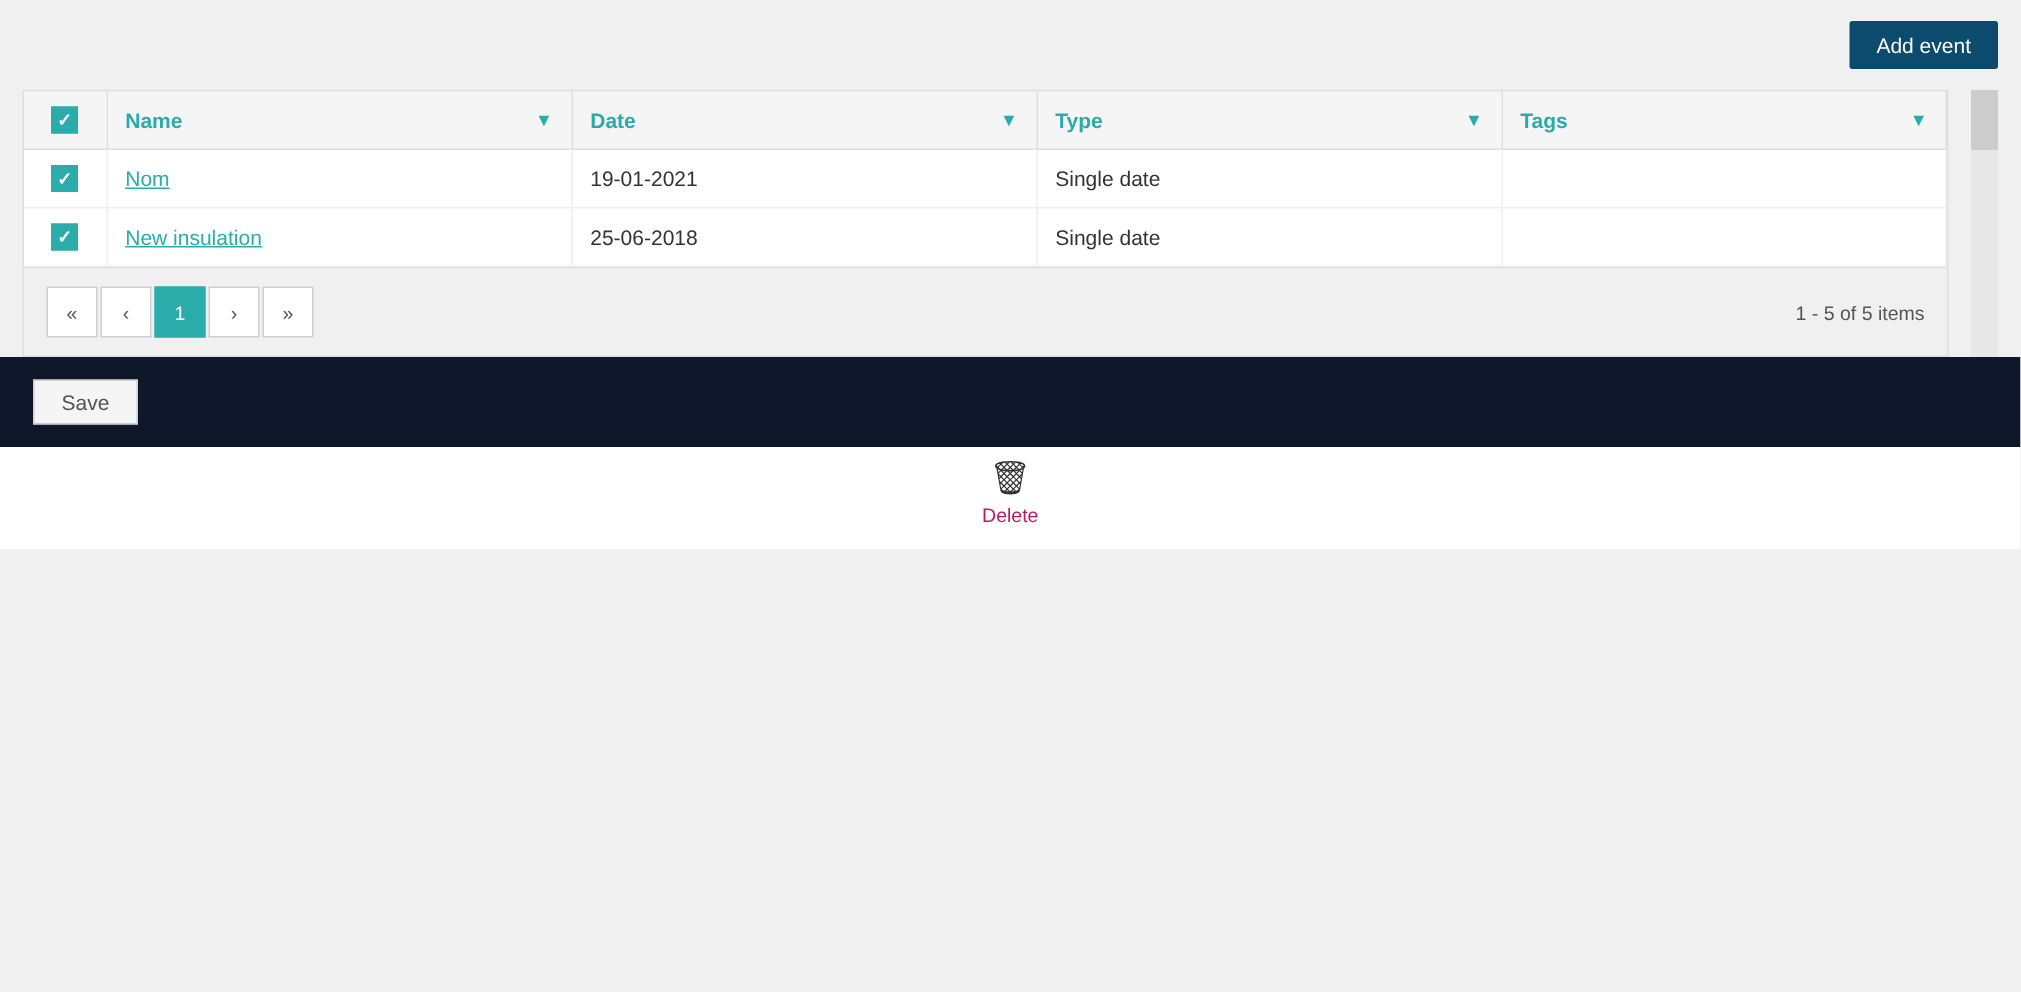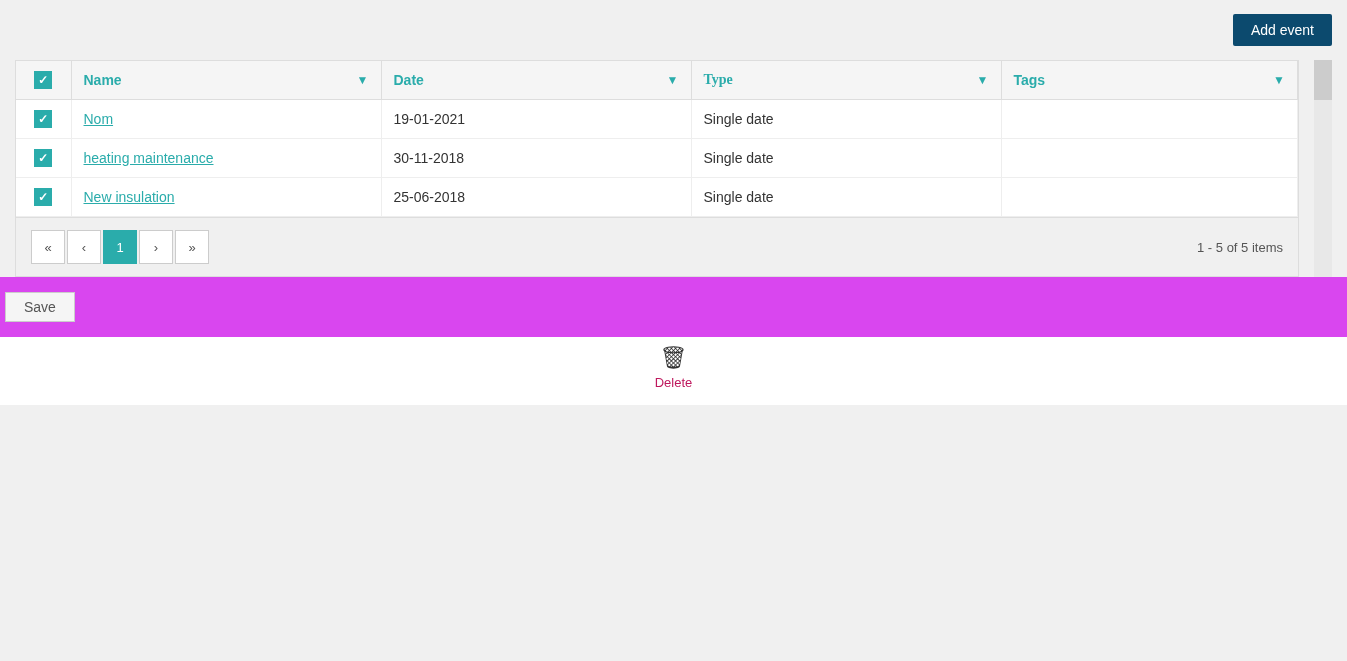--- a/index.html
+++ b/index.html
@@ -96,21 +96,20 @@
     .name-col {
       width: 310px;
     }
 
     .date-col {
       width: 310px;
     }
 
     .type-col {
       width: 310px;
-      font-family: Liberation Serif, serif;
     }
 
     .tags-col {
       flex: 1;
     }
 
     .checkbox-custom {
       width: 18px;
       height: 18px;
       background-color: #2aacab;
@@ -187,22 +186,22 @@
       border-color: #2aacab;
     }
 
     .page-info {
       font-size: 13px;
       color: #555;
     }
 
     
     .bottom-bar {
-      padding: 15px 5px;
-      background-color: #d946ef;
+      padding: 15px 22px;
+      background-color: #0f172a;
       display: flex;
       align-items: flex-start;
     }
 
     .save-btn {
       background-color: #f5f5f5;
       border: 1px solid #ccc;
       padding: 6px 18px;
       font-size: 14px;
       cursor: pointer;
@@ -285,27 +284,20 @@
                 <span class="filter-icon">▼</span>
               </div>
             </th>
           </tr>
         </thead>
         <tbody id="table-body">
         <tr>
               <td style="text-align: center;"><div class="checkbox-custom"></div></td>
               <td><a class="name-link">Nom</a></td>
               <td>19-01-2021</td>
-              <td>Single date</td>
-              <td></td>
-            </tr>
-            <tr>
-              <td style="text-align: center;"><div class="checkbox-custom"></div></td>
-              <td><a class="name-link">heating maintenance</a></td>
-              <td>30-11-2018</td>
               <td>Single date</td>
               <td></td>
             </tr>
             <tr>
               <td style="text-align: center;"><div class="checkbox-custom"></div></td>
               <td><a class="name-link">New insulation</a></td>
               <td>25-06-2018</td>
               <td>Single date</td>
               <td></td>
             </tr>

